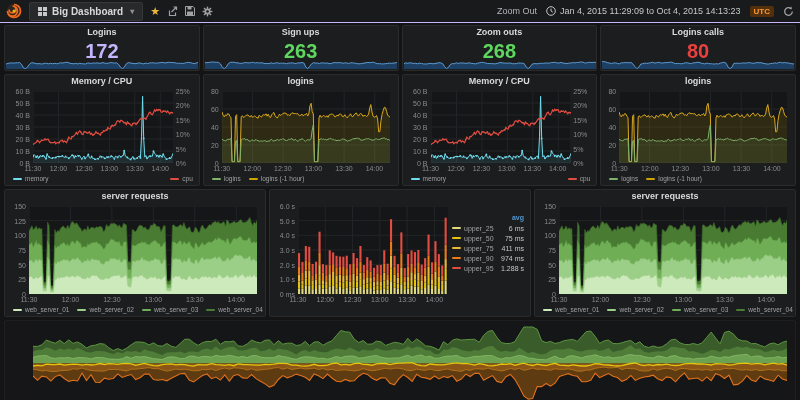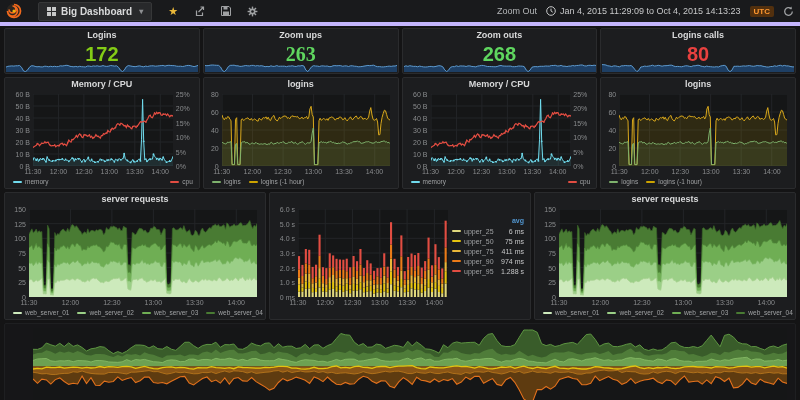--- a/index.html
+++ b/index.html
@@ -1,17 +1,17 @@
 <!DOCTYPE html>
 <html><head>
 <meta charset="utf-8">
 <style>
   html,body{margin:0;padding:0;background:#141415;}
   body{width:800px;height:400px;overflow:hidden;font-family:"Liberation Sans",sans-serif;-webkit-font-smoothing:antialiased;}
-  .navbar{height:22px;display:flex;align-items:center;background:#191a1c;border-bottom:4px solid #c4b5fd;padding:0 6px;gap:16px;}
+  .navbar{height:22px;display:flex;align-items:center;background:#191a1c;border-bottom:1px solid #c4b5fd;padding:0 6px;gap:7px;}
   .logo{width:16px;height:16px;display:inline-flex;cursor:pointer;}
   .dash-btn{display:inline-flex;align-items:center;gap:5px;background:#28292b;border:1px solid #363738;border-radius:2px;color:#d8d9da;font-size:10px;font-weight:bold;padding:1px 8px;height:15px;cursor:pointer;}
   .caret{color:#8e9092;font-size:8px;margin-left:2px;}
   .nav-ic{color:#9fa1a3;font-size:11px;line-height:11px;display:inline-flex;align-items:center;cursor:pointer;}
   .star{color:#eab839;}
   .nav-right{margin-left:auto;display:flex;align-items:center;gap:9px;font-size:9px;color:#c7c8c9;}
   .zoom-out{cursor:pointer;color:#b4b6b8;}
   .timepicker{display:inline-flex;align-items:center;gap:4px;cursor:pointer;}
   .utc{background:#52300e;color:#ff9830;font-size:8px;font-weight:bold;padding:1px 4px;border-radius:2px;cursor:pointer;}
   .content{padding:2px 4px;display:flex;flex-direction:column;gap:3px;}
@@ -107,31 +107,31 @@
         </svg>
     </span>
   </div>
 </div>
 
 <div class="content">
 
   <div class="row row1">
     <div class="panel">
       <div class="panel-title">Logins</div>
-      <div class="ss-value" style="color: #84cc16;">172</div>
+      <div class="ss-value" style="color: #c4b5fd;">172</div>
       <div class="spark">
           <svg width="192" height="13">
             <path d="M0.0 8.1 L1.9 7.3 L3.9 7.1 L5.8 6.9 L7.8 7.1 L9.7 6.8 L11.6 6.8 L13.6 6.5 L15.5 8.3 L17.5 11.9 L19.4 12.6 L21.3 11.3 L23.3 8.4 L25.2 6.8 L27.2 6.8 L29.1 7.4 L31.0 7.8 L33.0 7.6 L34.9 7.9 L36.8 7.9 L38.8 7.2 L40.7 7.4 L42.7 7.8 L44.6 7.3 L46.5 7.7 L48.5 7.3 L50.4 7.7 L52.4 7.5 L54.3 6.8 L56.2 7.0 L58.2 6.7 L60.1 6.3 L62.1 6.5 L64.0 7.3 L65.9 7.6 L67.9 7.8 L69.8 7.4 L71.8 7.9 L73.7 7.3 L75.6 7.7 L77.6 7.8 L79.5 8.0 L81.5 7.0 L83.4 7.1 L85.3 7.5 L87.3 6.9 L89.2 7.2 L91.2 6.8 L93.1 7.3 L95.0 7.2 L97.0 6.6 L98.9 7.2 L100.8 7.4 L102.8 7.1 L104.7 6.5 L106.7 6.8 L108.6 7.1 L110.5 6.8 L112.5 8.3 L114.4 11.1 L116.4 12.6 L118.3 11.1 L120.2 7.9 L122.2 6.6 L124.1 6.9 L126.1 7.3 L128.0 7.6 L129.9 7.6 L131.9 7.1 L133.8 6.9 L135.8 7.5 L137.7 7.8 L139.6 7.1 L141.6 7.5 L143.5 7.0 L145.5 6.8 L147.4 6.8 L149.3 7.2 L151.3 7.0 L153.2 6.8 L155.2 6.6 L157.1 6.4 L159.0 7.1 L161.0 6.5 L162.9 6.3 L164.8 6.5 L166.8 6.6 L168.7 6.7 L170.7 7.2 L172.6 7.3 L174.5 7.2 L176.5 7.5 L178.4 7.2 L180.4 6.6 L182.3 6.4 L184.2 6.6 L186.2 7.2 L188.1 7.6 L190.1 7.1 L192.0 6.4 L192.0 13.0 L0.0 13.0 Z" fill="rgba(31,98,170,0.5)"></path>
             <path d="M0.0 8.1 L1.9 7.3 L3.9 7.1 L5.8 6.9 L7.8 7.1 L9.7 6.8 L11.6 6.8 L13.6 6.5 L15.5 8.3 L17.5 11.9 L19.4 12.6 L21.3 11.3 L23.3 8.4 L25.2 6.8 L27.2 6.8 L29.1 7.4 L31.0 7.8 L33.0 7.6 L34.9 7.9 L36.8 7.9 L38.8 7.2 L40.7 7.4 L42.7 7.8 L44.6 7.3 L46.5 7.7 L48.5 7.3 L50.4 7.7 L52.4 7.5 L54.3 6.8 L56.2 7.0 L58.2 6.7 L60.1 6.3 L62.1 6.5 L64.0 7.3 L65.9 7.6 L67.9 7.8 L69.8 7.4 L71.8 7.9 L73.7 7.3 L75.6 7.7 L77.6 7.8 L79.5 8.0 L81.5 7.0 L83.4 7.1 L85.3 7.5 L87.3 6.9 L89.2 7.2 L91.2 6.8 L93.1 7.3 L95.0 7.2 L97.0 6.6 L98.9 7.2 L100.8 7.4 L102.8 7.1 L104.7 6.5 L106.7 6.8 L108.6 7.1 L110.5 6.8 L112.5 8.3 L114.4 11.1 L116.4 12.6 L118.3 11.1 L120.2 7.9 L122.2 6.6 L124.1 6.9 L126.1 7.3 L128.0 7.6 L129.9 7.6 L131.9 7.1 L133.8 6.9 L135.8 7.5 L137.7 7.8 L139.6 7.1 L141.6 7.5 L143.5 7.0 L145.5 6.8 L147.4 6.8 L149.3 7.2 L151.3 7.0 L153.2 6.8 L155.2 6.6 L157.1 6.4 L159.0 7.1 L161.0 6.5 L162.9 6.3 L164.8 6.5 L166.8 6.6 L168.7 6.7 L170.7 7.2 L172.6 7.3 L174.5 7.2 L176.5 7.5 L178.4 7.2 L180.4 6.6 L182.3 6.4 L184.2 6.6 L186.2 7.2 L188.1 7.6 L190.1 7.1 L192.0 6.4" fill="none" stroke="#5e9bd0" stroke-width="1"></path>
           </svg>
         </div>
     </div>
     <div class="panel">
-      <div class="panel-title">Zoom ups</div>
-      <div class="ss-value" style="color: rgb(95, 214, 95); font-family: Liberation Serif, serif;">263</div>
+      <div class="panel-title">Sign ups</div>
+      <div class="ss-value" style="color: rgb(95, 214, 95);">263</div>
       <div class="spark">
           <svg width="192" height="13">
             <path d="M0.0 6.5 L1.9 6.7 L3.9 6.5 L5.8 6.1 L7.8 6.0 L9.7 6.2 L11.6 6.3 L13.6 6.4 L15.5 8.0 L17.5 11.6 L19.4 12.6 L21.3 10.9 L23.3 7.7 L25.2 6.4 L27.2 6.3 L29.1 6.2 L31.0 6.8 L33.0 6.8 L34.9 7.4 L36.8 7.3 L38.8 6.9 L40.7 6.5 L42.7 6.8 L44.6 6.9 L46.5 6.4 L48.5 6.4 L50.4 7.0 L52.4 6.6 L54.3 7.0 L56.2 6.7 L58.2 7.1 L60.1 7.7 L62.1 7.4 L64.0 7.7 L65.9 6.8 L67.9 7.4 L69.8 7.3 L71.8 6.6 L73.7 7.3 L75.6 7.2 L77.6 7.2 L79.5 7.2 L81.5 7.7 L83.4 7.1 L85.3 7.1 L87.3 6.8 L89.2 7.3 L91.2 7.5 L93.1 6.8 L95.0 7.0 L97.0 6.5 L98.9 7.0 L100.8 11.0 L102.8 12.6 L104.7 10.3 L106.7 7.7 L108.6 6.7 L110.5 7.0 L112.5 7.1 L114.4 7.5 L116.4 6.9 L118.3 6.9 L120.2 7.2 L122.2 7.0 L124.1 7.6 L126.1 7.6 L128.0 6.8 L129.9 6.6 L131.9 6.8 L133.8 6.6 L135.8 6.7 L137.7 7.3 L139.6 6.9 L141.6 6.9 L143.5 7.5 L145.5 6.8 L147.4 6.8 L149.3 7.2 L151.3 7.3 L153.2 7.8 L155.2 7.7 L157.1 7.5 L159.0 7.1 L161.0 6.8 L162.9 6.4 L164.8 6.7 L166.8 6.4 L168.7 6.2 L170.7 7.2 L172.6 7.7 L174.5 7.6 L176.5 7.9 L178.4 7.9 L180.4 7.7 L182.3 7.4 L184.2 7.1 L186.2 7.4 L188.1 7.0 L190.1 7.0 L192.0 6.4 L192.0 13.0 L0.0 13.0 Z" fill="rgba(31,98,170,0.5)"></path>
             <path d="M0.0 6.5 L1.9 6.7 L3.9 6.5 L5.8 6.1 L7.8 6.0 L9.7 6.2 L11.6 6.3 L13.6 6.4 L15.5 8.0 L17.5 11.6 L19.4 12.6 L21.3 10.9 L23.3 7.7 L25.2 6.4 L27.2 6.3 L29.1 6.2 L31.0 6.8 L33.0 6.8 L34.9 7.4 L36.8 7.3 L38.8 6.9 L40.7 6.5 L42.7 6.8 L44.6 6.9 L46.5 6.4 L48.5 6.4 L50.4 7.0 L52.4 6.6 L54.3 7.0 L56.2 6.7 L58.2 7.1 L60.1 7.7 L62.1 7.4 L64.0 7.7 L65.9 6.8 L67.9 7.4 L69.8 7.3 L71.8 6.6 L73.7 7.3 L75.6 7.2 L77.6 7.2 L79.5 7.2 L81.5 7.7 L83.4 7.1 L85.3 7.1 L87.3 6.8 L89.2 7.3 L91.2 7.5 L93.1 6.8 L95.0 7.0 L97.0 6.5 L98.9 7.0 L100.8 11.0 L102.8 12.6 L104.7 10.3 L106.7 7.7 L108.6 6.7 L110.5 7.0 L112.5 7.1 L114.4 7.5 L116.4 6.9 L118.3 6.9 L120.2 7.2 L122.2 7.0 L124.1 7.6 L126.1 7.6 L128.0 6.8 L129.9 6.6 L131.9 6.8 L133.8 6.6 L135.8 6.7 L137.7 7.3 L139.6 6.9 L141.6 6.9 L143.5 7.5 L145.5 6.8 L147.4 6.8 L149.3 7.2 L151.3 7.3 L153.2 7.8 L155.2 7.7 L157.1 7.5 L159.0 7.1 L161.0 6.8 L162.9 6.4 L164.8 6.7 L166.8 6.4 L168.7 6.2 L170.7 7.2 L172.6 7.7 L174.5 7.6 L176.5 7.9 L178.4 7.9 L180.4 7.7 L182.3 7.4 L184.2 7.1 L186.2 7.4 L188.1 7.0 L190.1 7.0 L192.0 6.4" fill="none" stroke="#5e9bd0" stroke-width="1"></path>
           </svg>
         </div>
     </div>
     <div class="panel">
       <div class="panel-title">Zoom outs</div>
       <div class="ss-value" style="color: rgb(95, 214, 95);">268</div>

